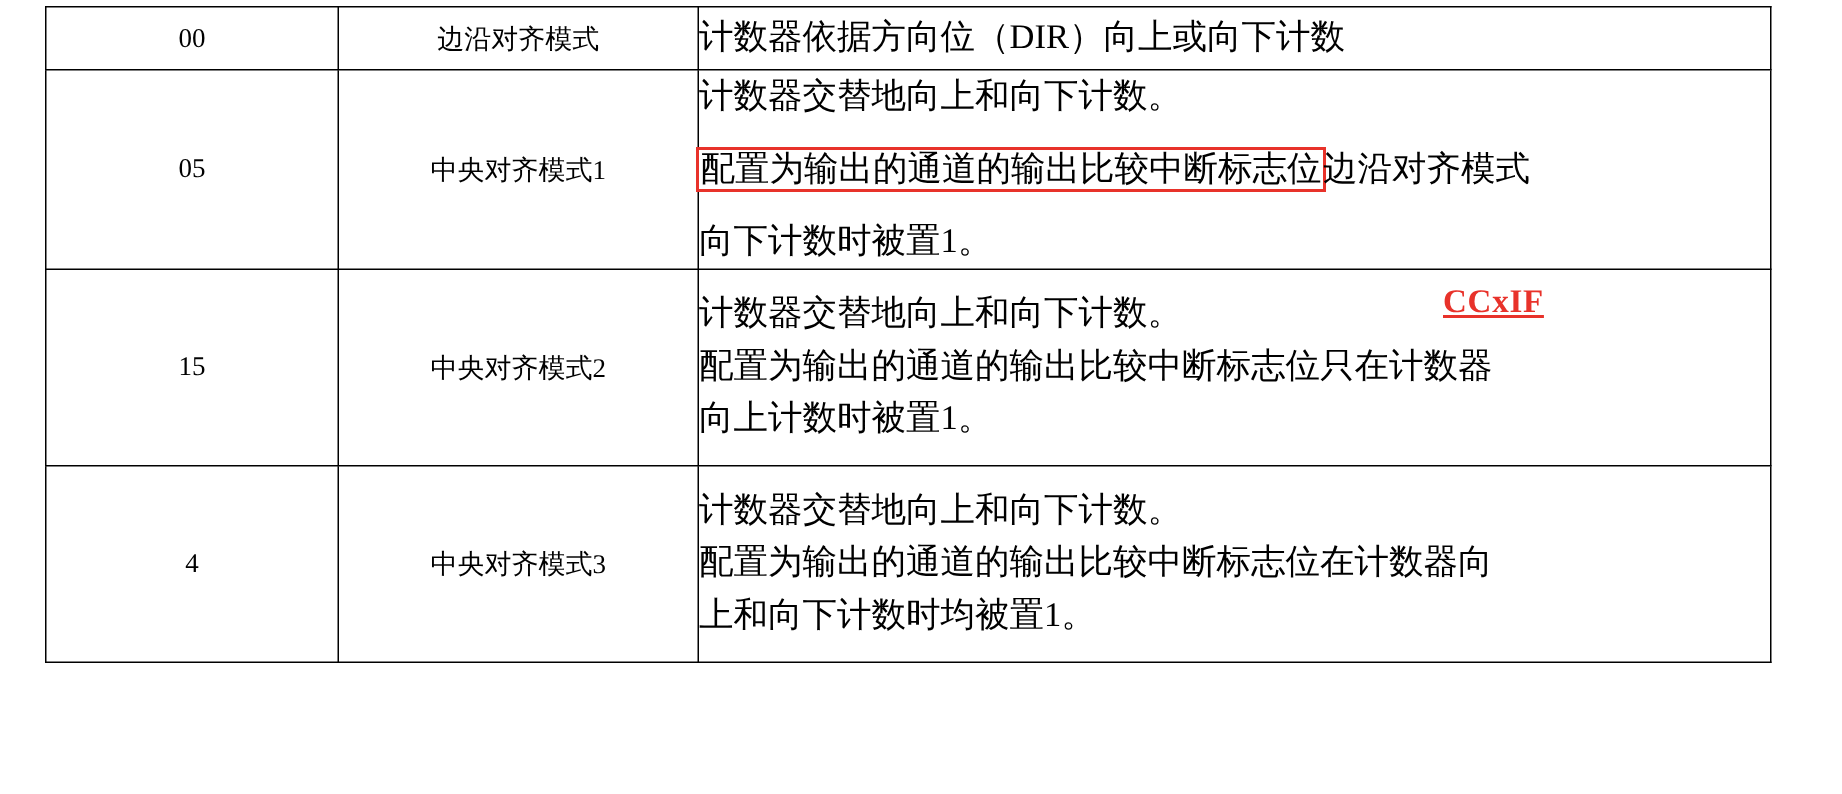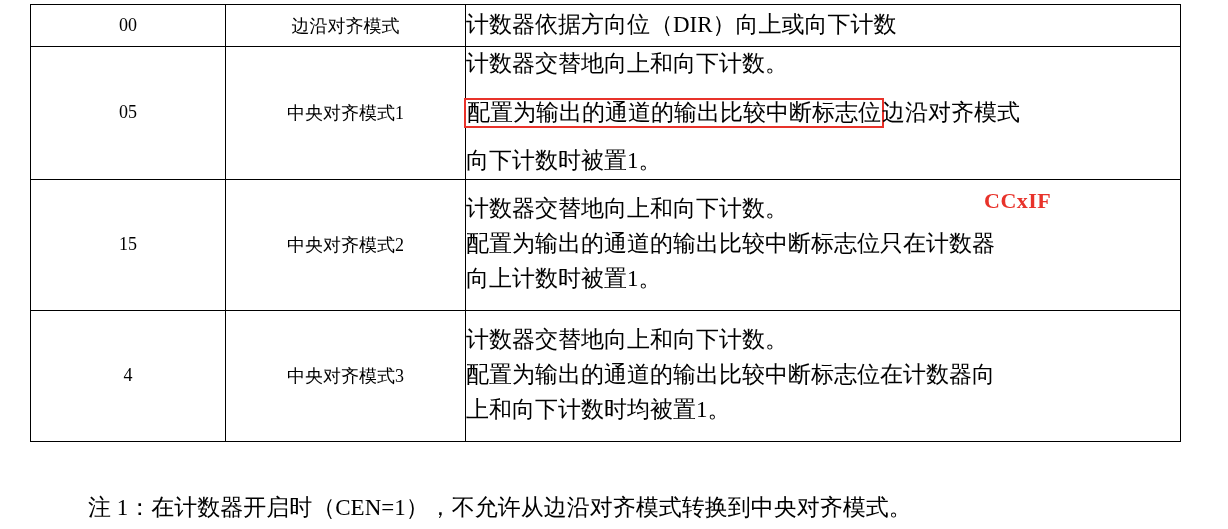--- a/index.html
+++ b/index.html
@@ -129,17 +129,16 @@
         <td class="cell-center">中央对齐模式3</td>
         <td class="cell-desc">
           <div class="line">计数器交替地向上和向下计数。</div>
           <div class="line">配置为输出的通道的输出比较中断标志位在计数器向</div>
           <div class="line">上和向下计数时均被置1。</div>
         </td>
       </tr>
     </tbody>
   </table>
 
-  <div class="annot" style="left: 984px; top: 188px;">CCxIF</div>
+  <div class="annot" style="left: 962px; top: 188px; text-decoration: underline;">CCxIF</div>
 
-  <div class="note">注 1：在计数器开启时（CEN=1），不允许从边沿对齐模式转换到中央对齐模式。</div>
 
 </div>
 
 </body></html>

